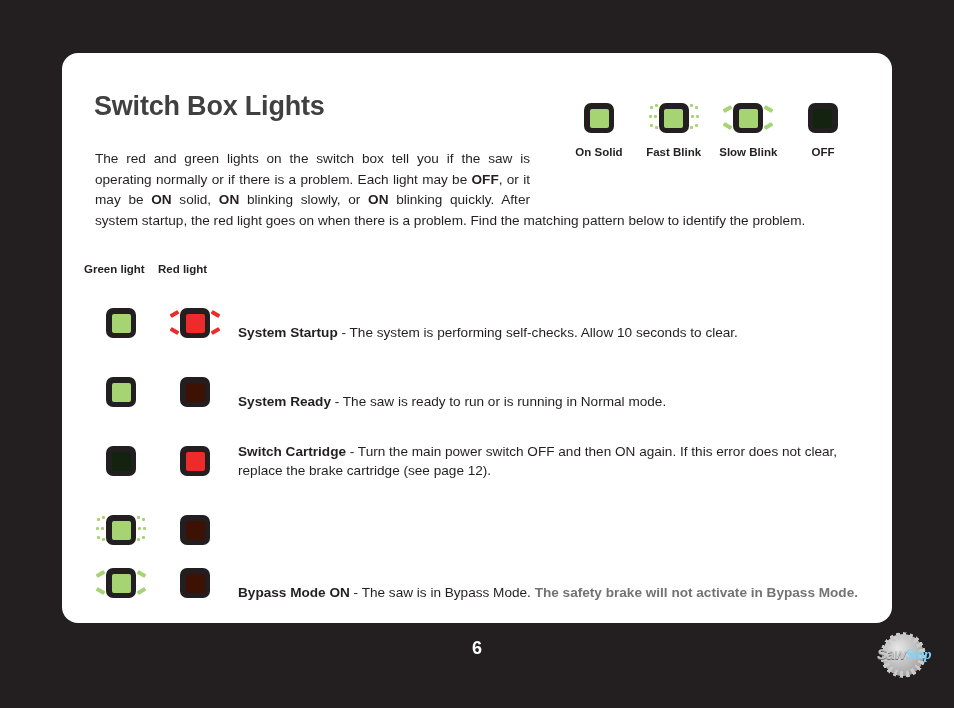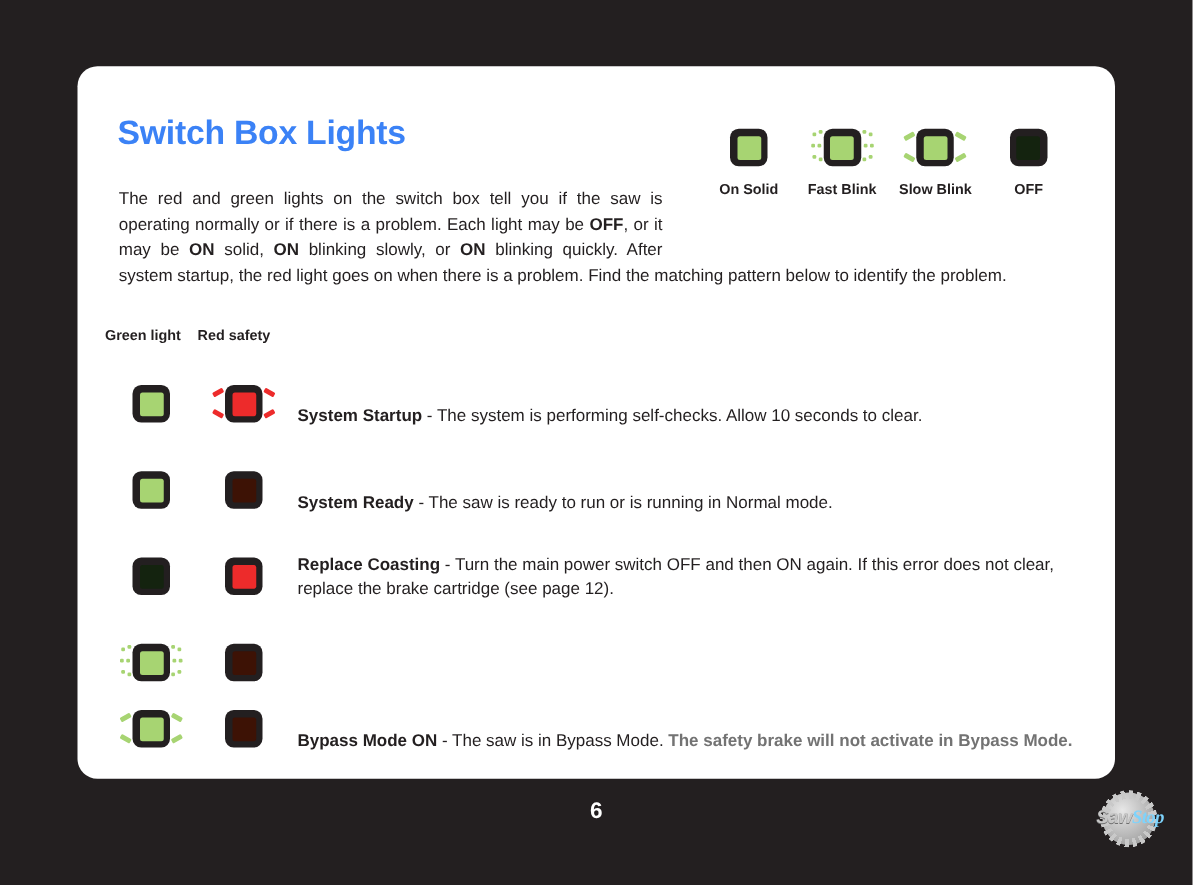--- a/index.html
+++ b/index.html
@@ -27,21 +27,21 @@
     box-sizing: border-box;
   }
 
   
   #title {
     position: absolute;
     left: 32px;
     top: 38px;
     font-size: 27px;
     font-weight: bold;
-    color: #3b82f6;
+    color: #404040;
     letter-spacing: -0.2px;
   }
 
   
   #intro {
     position: absolute;
     left: 33px;
     top: 96px;
     width: 765px;
     font-size: 13.6px;
@@ -320,21 +320,21 @@
       </div>
       <div class="legend-label">OFF</div>
     </div>
   </div>
 
   <div id="intro">
     <div class="shape"></div><span>The red and green lights on the switch box tell you if the saw is operating normally or if there is a problem. Each light may be </span><b>OFF</b><span>, or it may be </span><b>ON</b><span> solid, </span><b>ON</b><span> blinking slowly, or </span><b>ON</b><span> blinking quickly. After system startup, the red light goes on when there is a problem. Find the matching pattern below to identify the problem.</span>
   </div>
 
   <div id="col-headers">
-    <span id="hdr-green">Green light</span><span id="hdr-red">Red safety</span>
+    <span id="hdr-green">Green light</span><span id="hdr-red">Red light</span>
   </div>
 
   <div id="rows">
 
     <div class="row row-justify row-h72">
       <div class="cell-light">
         <div class="led">
           <div class="led-body">
             <div class="led-lens" id="r0g" style="background: rgb(167, 212, 114);"></div>
           </div>
@@ -382,21 +382,21 @@
           </div>
         </div>
       </div>
       <div class="cell-light">
         <div class="led">
           <div class="led-body">
             <div class="led-lens" id="r2r" style="background: rgb(237, 43, 43);"></div>
           </div>
         </div>
       </div>
-      <div class="cell-text"><b>Replace Coasting</b><span> - </span><span>Turn the main power switch OFF and then ON again. If this error does not clear, replace the brake cartridge (see page 12).</span></div>
+      <div class="cell-text"><b>Switch Cartridge</b><span> - </span><span>Turn the main power switch OFF and then ON again. If this error does not clear, replace the brake cartridge (see page 12).</span></div>
     </div>
 
     <div class="row row-h56">
       <div class="cell-light">
         <div class="led">
           <div class="rays fast" id="r3gr">
             <span class="d1" style="background: rgb(167, 212, 114);"></span>
               <span class="d2" style="background: rgb(167, 212, 114);"></span>
               <span class="d3" style="background: rgb(167, 212, 114);"></span>
               <span class="d4" style="background: rgb(167, 212, 114);"></span>

